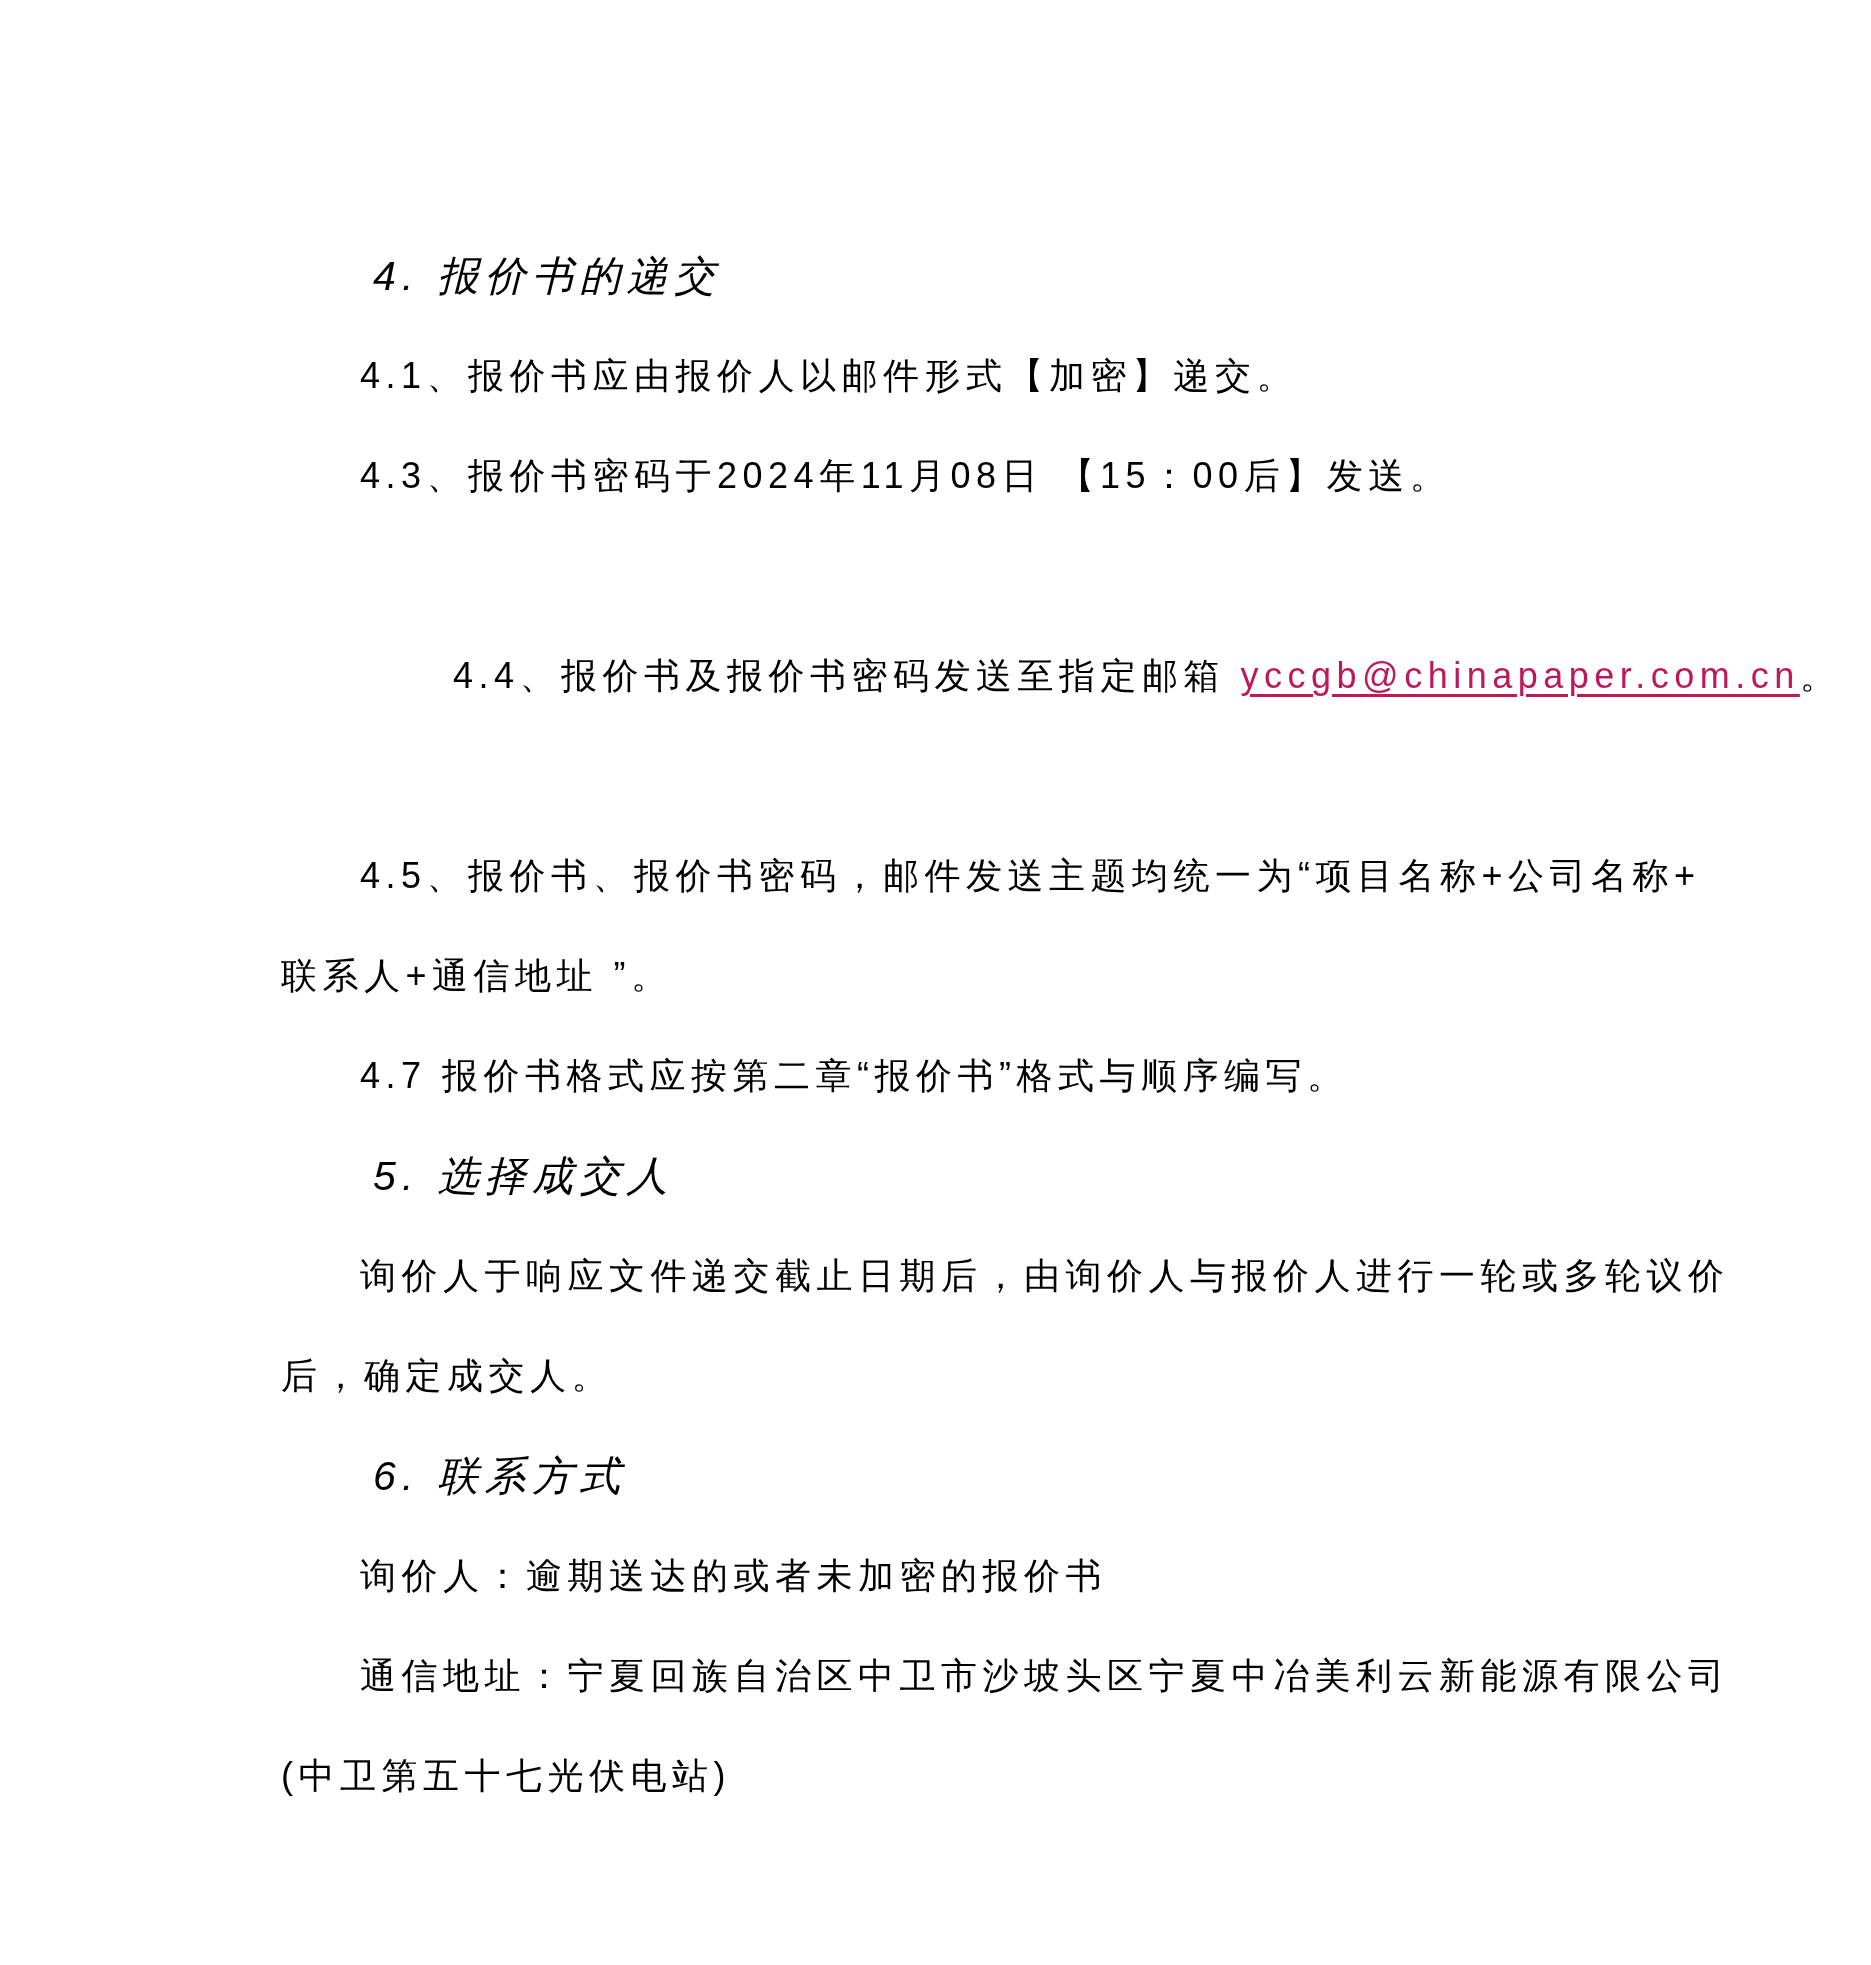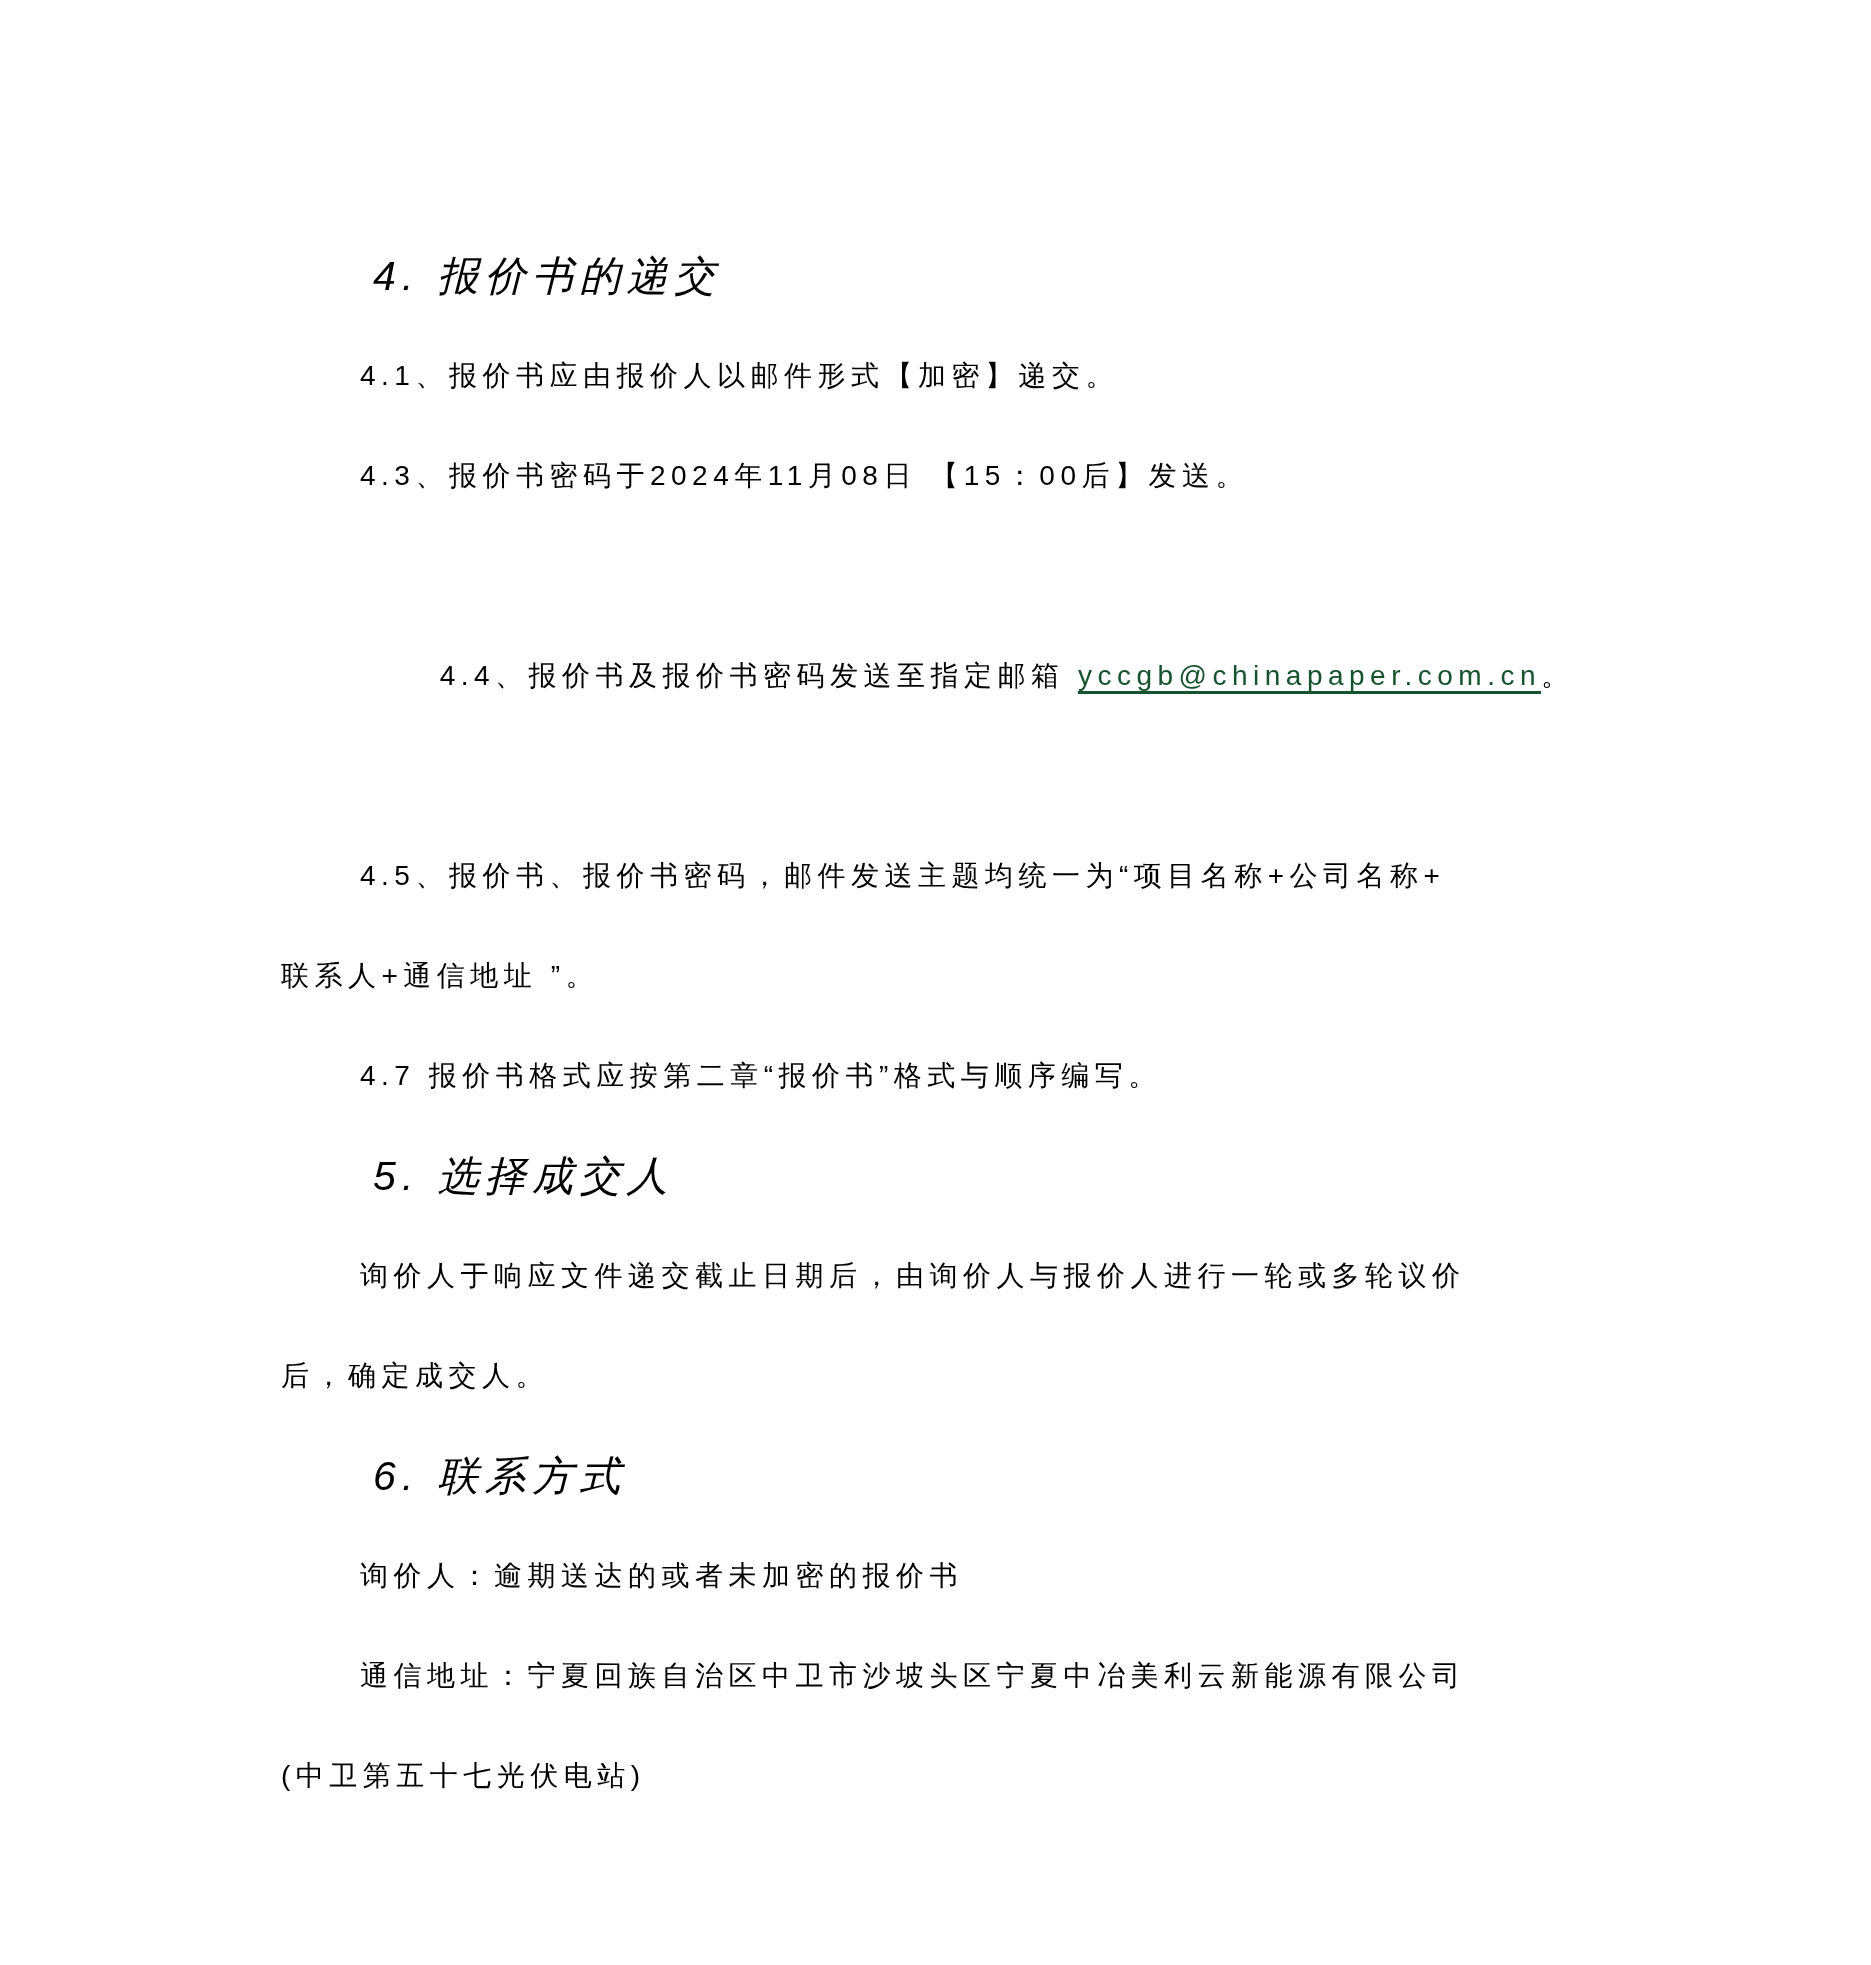--- a/index.html
+++ b/index.html
@@ -23,36 +23,36 @@
     overflow: hidden;
   }
   .content {
     position: absolute;
     left: 281px;
     top: 226px;
     width: 1315px;
   }
   .line {
     white-space: pre;
-    font-size: 28px;
+    font-size: 36px;
     letter-spacing: 5.5px;
     line-height: 100px;
     margin: 0;
   }
   .indent {
     padding-left: 79px;
   }
   .heading {
     font-size: 41px;
     letter-spacing: 6.3px;
     padding-left: 92px;
     font-style: italic;
   }
   .email-link {
-    color: #14532d;
+    color: #be185d;
     text-decoration: underline;
     text-decoration-thickness: 3.1px;
     text-underline-offset: 6.3px;
     cursor: pointer;
   }
 </style>
 </head>
 <body>
 
 <div class="page">

